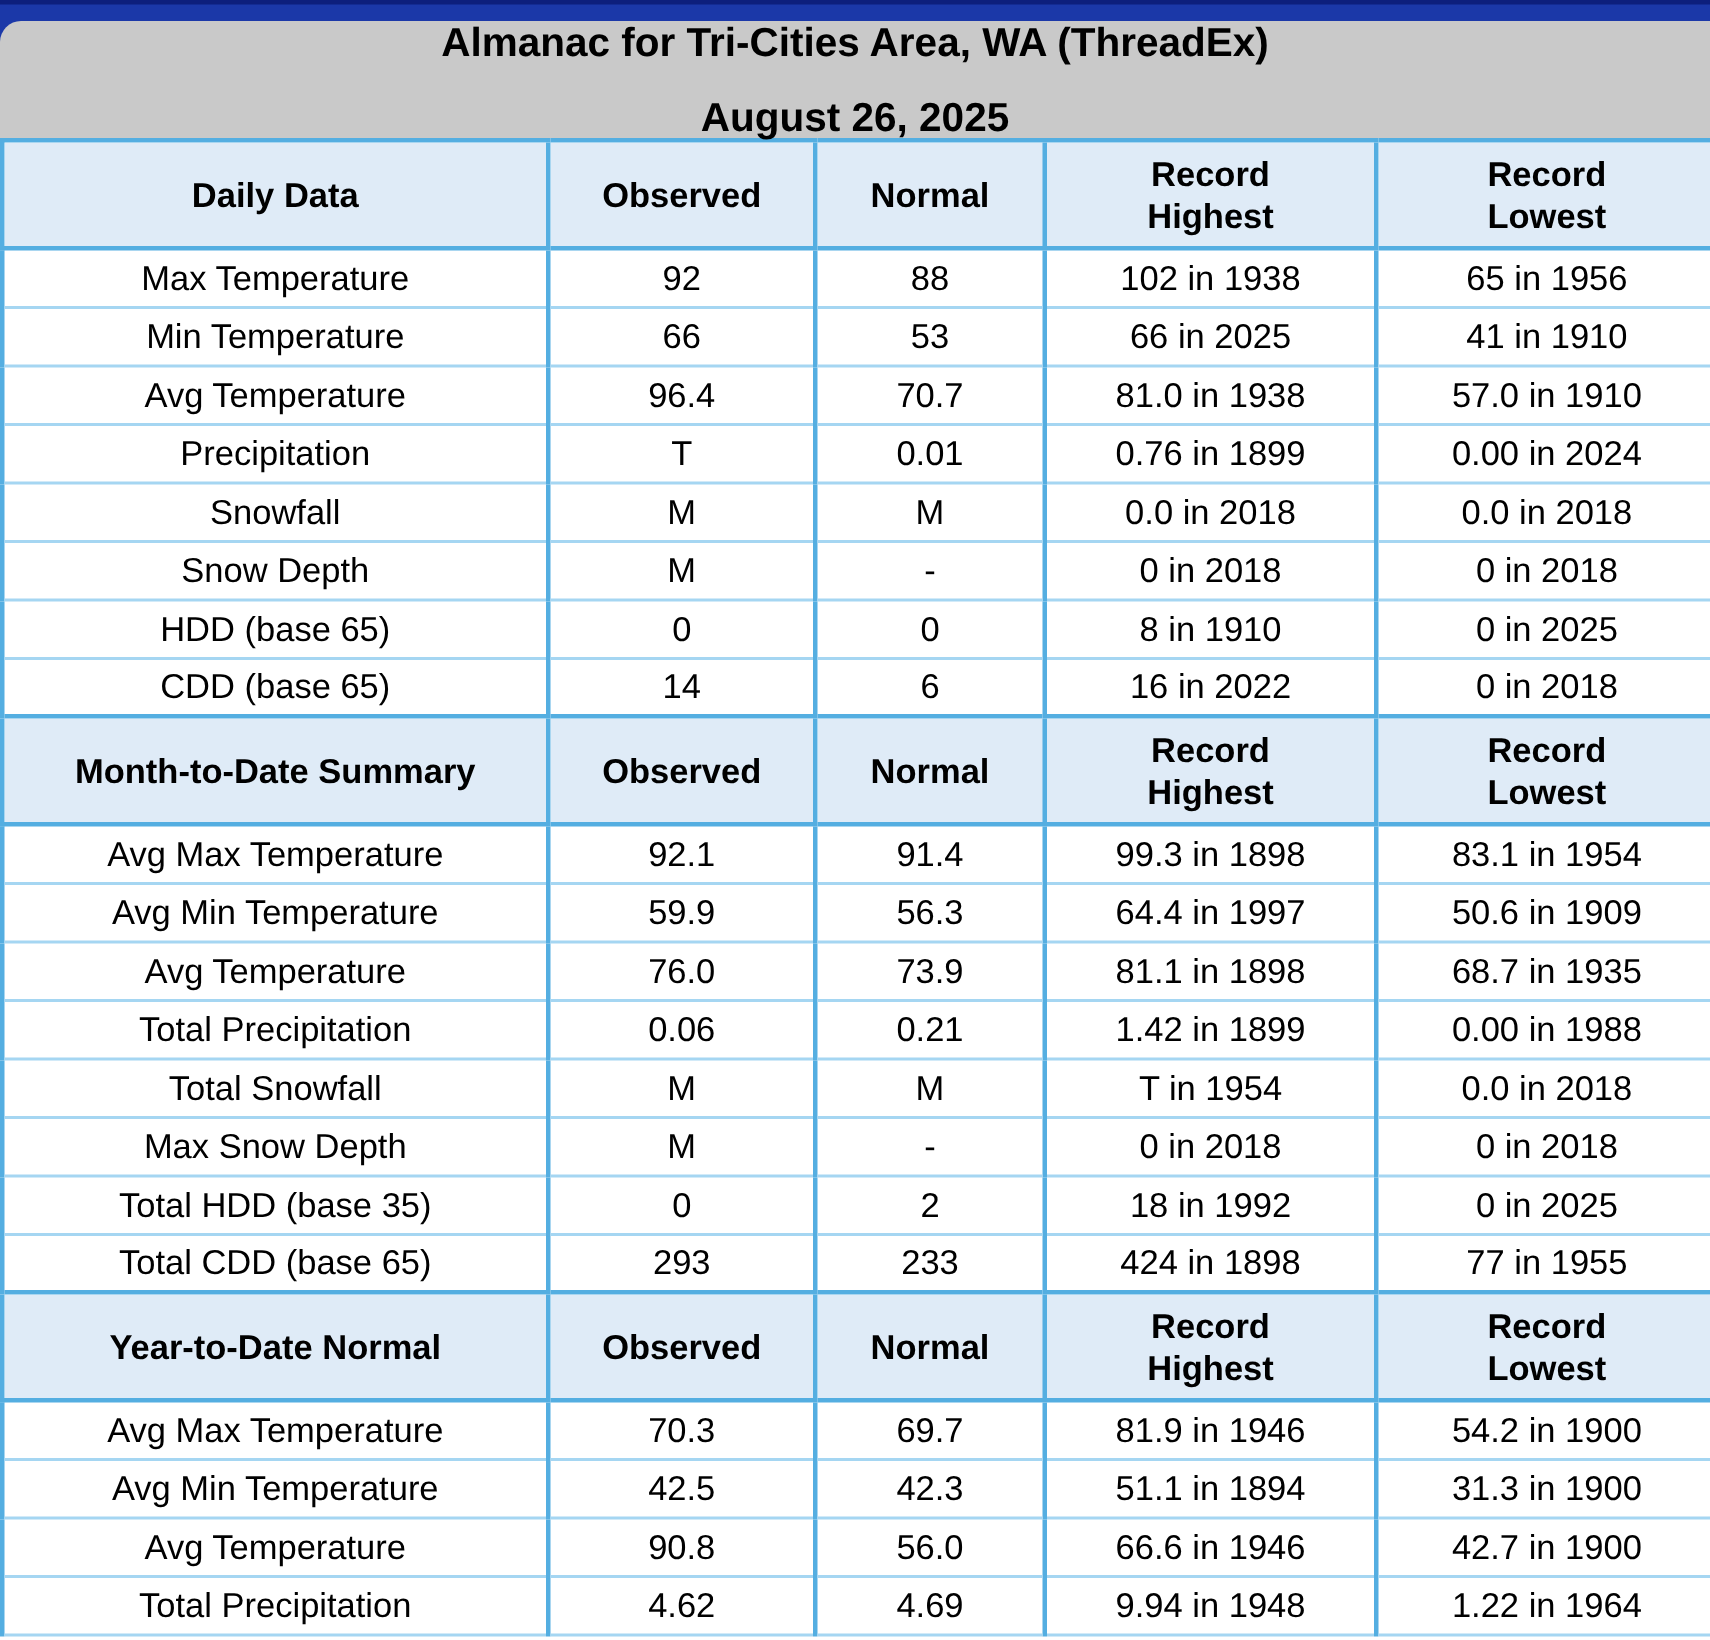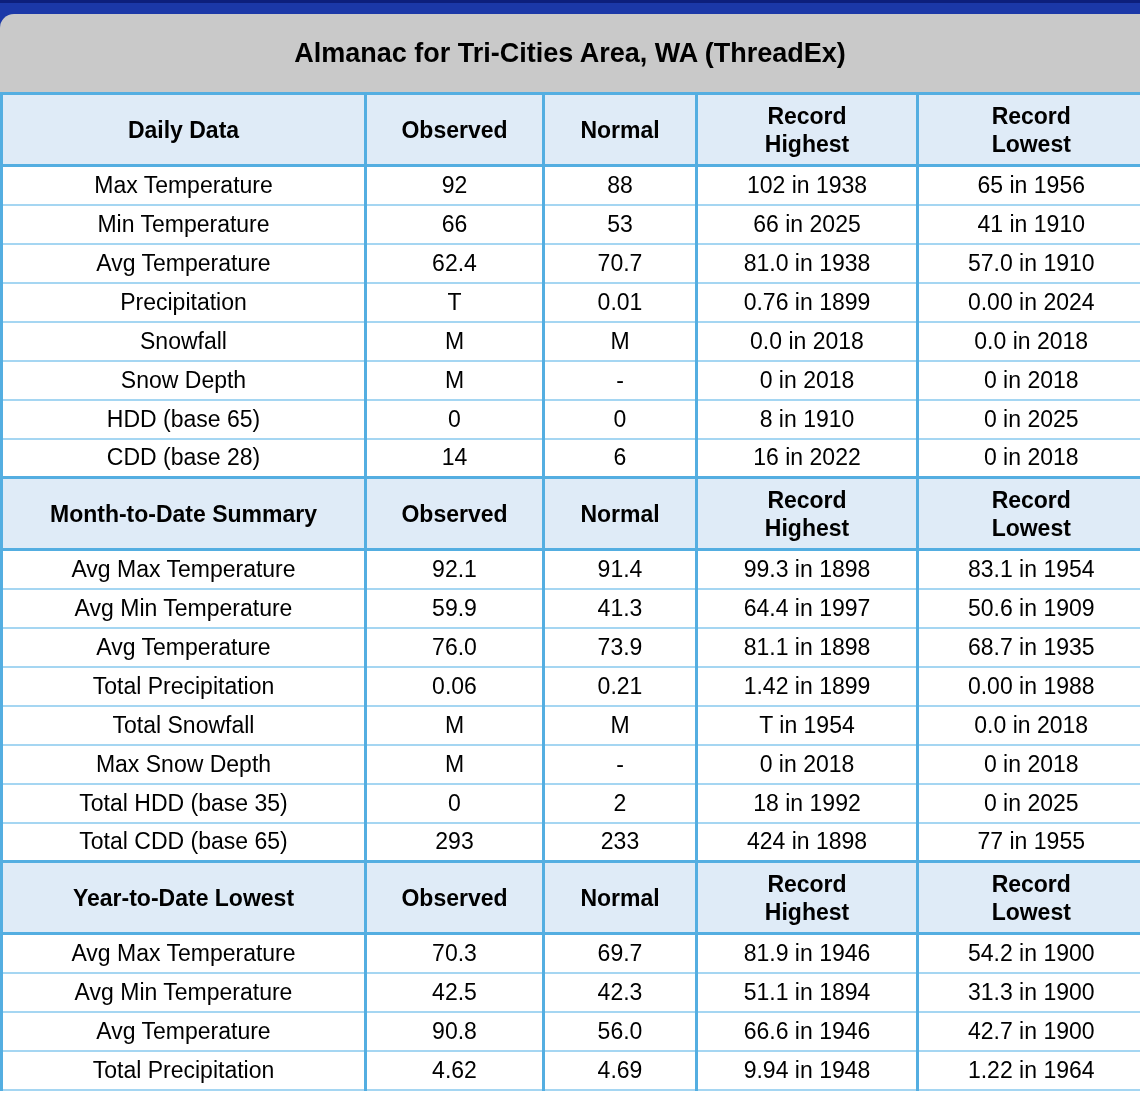--- a/index.html
+++ b/index.html
@@ -68,20 +68,21 @@
   }
 </style>
 </head>
 <body>
 
 <div class="page">
 
   <div class="header-band">
     <div class="masthead">
       <div class="title-line">Almanac for Tri-Cities Area, WA (ThreadEx)</div>
+      <div class="title-line">August 26, 2025</div>
     </div>
   </div>
 
   <table class="almanac">
     <colgroup>
       <col style="width:364px">
       <col style="width:178px">
       <col style="width:153px">
       <col style="width:221px">
       <col style="width:226px">
@@ -105,21 +106,21 @@
         </tr>
         <tr class="data-row">
           <td>Min Temperature</td>
           <td>66</td>
           <td>53</td>
           <td>66 in 2025</td>
           <td>41 in 1910</td>
         </tr>
         <tr class="data-row">
           <td>Avg Temperature</td>
-          <td>62.4</td>
+          <td>96.4</td>
           <td>70.7</td>
           <td>81.0 in 1938</td>
           <td>57.0 in 1910</td>
         </tr>
         <tr class="data-row">
           <td>Precipitation</td>
           <td>T</td>
           <td>0.01</td>
           <td>0.76 in 1899</td>
           <td>0.00 in 2024</td>
@@ -139,21 +140,21 @@
           <td>0 in 2018</td>
         </tr>
         <tr class="data-row">
           <td>HDD (base 65)</td>
           <td>0</td>
           <td>0</td>
           <td>8 in 1910</td>
           <td>0 in 2025</td>
         </tr>
         <tr class="data-row">
-          <td>CDD (base 28)</td>
+          <td>CDD (base 65)</td>
           <td>14</td>
           <td>6</td>
           <td>16 in 2022</td>
           <td>0 in 2018</td>
         </tr>
         <tr class="section-header-row">
           <th>Month-to-Date Summary</th>
           <th>Observed</th>
           <th>Normal</th>
           <th>Record
@@ -164,21 +165,21 @@
         <tr class="data-row">
           <td>Avg Max Temperature</td>
           <td>92.1</td>
           <td>91.4</td>
           <td>99.3 in 1898</td>
           <td>83.1 in 1954</td>
         </tr>
         <tr class="data-row">
           <td>Avg Min Temperature</td>
           <td>59.9</td>
-          <td>41.3</td>
+          <td>56.3</td>
           <td>64.4 in 1997</td>
           <td>50.6 in 1909</td>
         </tr>
         <tr class="data-row">
           <td>Avg Temperature</td>
           <td>76.0</td>
           <td>73.9</td>
           <td>81.1 in 1898</td>
           <td>68.7 in 1935</td>
         </tr>
@@ -211,21 +212,21 @@
           <td>0 in 2025</td>
         </tr>
         <tr class="data-row">
           <td>Total CDD (base 65)</td>
           <td>293</td>
           <td>233</td>
           <td>424 in 1898</td>
           <td>77 in 1955</td>
         </tr>
         <tr class="section-header-row">
-          <th>Year-to-Date Lowest</th>
+          <th>Year-to-Date Normal</th>
           <th>Observed</th>
           <th>Normal</th>
           <th>Record
 Highest</th>
           <th>Record
 Lowest</th>
         </tr>
         <tr class="data-row">
           <td>Avg Max Temperature</td>
           <td>70.3</td>

